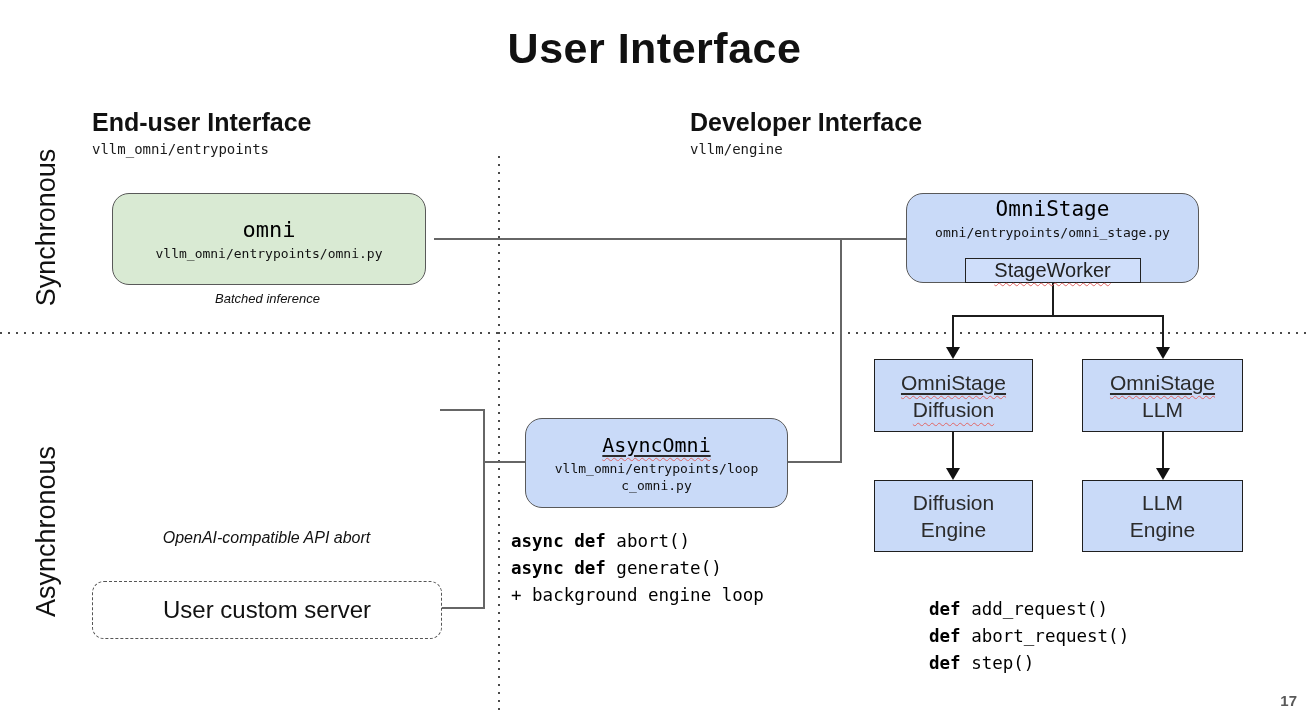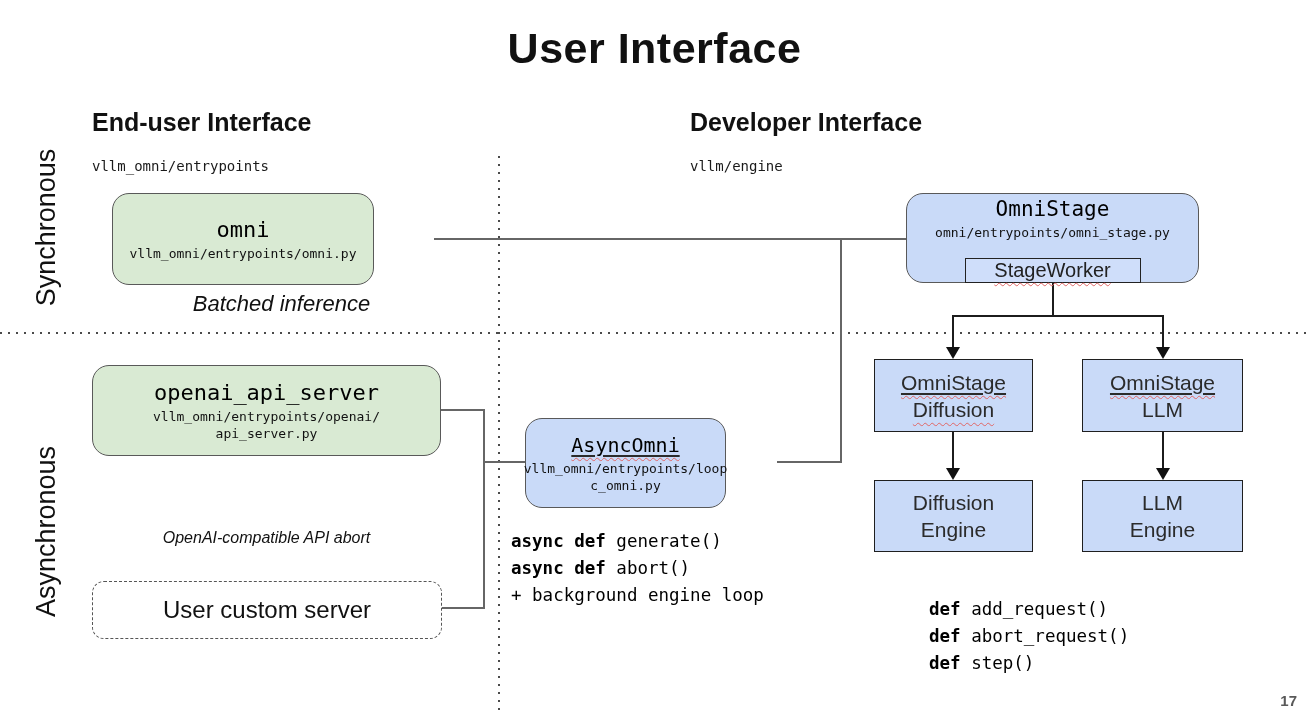--- a/index.html
+++ b/index.html
@@ -4,54 +4,54 @@
 <style>
   * { margin:0; padding:0; box-sizing:border-box; }
   body { background:#ffffff; font-family:"Liberation Sans", sans-serif; }
   .slide { position:relative; width:1309px; height:713px; background:#ffffff; overflow:hidden; }
 
   .title { position:absolute; left:0; top:24px; width:1309px; text-align:center;
            font-size:43px; font-weight:600; color:#111; letter-spacing:0.5px; }
 
   .col-header { position:absolute; text-align:left; }
   .col-header .h-title { font-size:25px; font-weight:600; color:#111; }
-  .col-header .h-sub { font-family:"DejaVu Sans Mono", monospace; font-size:14px; color:#1a1a1a; margin-top:21px; }
+  .col-header .h-sub { font-family:"DejaVu Sans Mono", monospace; font-size:14px; color:#1a1a1a; margin-top:4px; }
   .hdr-left { left:92px; top:108px; width:360px; }
   .hdr-right { left:690px; top:108px; width:360px; }
 
   .vlabel { position:absolute; text-align:center; font-size:27px; font-weight:500; color:#111;
             transform:rotate(-90deg); }
   .vlabel-sync { left:-44px; top:212px; width:180px; }
   .vlabel-async { left:-56px; top:516px; width:204px; }
 
   .dot-h { position:absolute; height:2px;
            background-image:repeating-linear-gradient(to right,#4a4a4a 0,#4a4a4a 2px,transparent 2px,transparent 8px); }
   .dot-v { position:absolute; width:2px;
            background-image:repeating-linear-gradient(to bottom,#4a4a4a 0,#4a4a4a 2px,transparent 2px,transparent 8px); }
 
   .box { position:absolute; display:flex; flex-direction:column; align-items:center; justify-content:center; }
   .rounded { border:1.6px solid #595959; border-radius:17px; }
   .green { background:#d9ead3; }
   .blue  { background:#c9daf8; }
   .box-title { font-family:"DejaVu Sans Mono", monospace; font-size:22px; color:#000; }
   .box-path  { font-family:"DejaVu Sans Mono", monospace; font-size:13px; color:#111; margin-top:3px; line-height:17px; text-align:center; }
 
-  .box-omni { left:112px; top:193px; width:262px; height:92px; }
+  .box-omni { left:112px; top:193px; width:314px; height:92px; }
   .box-omnistage { left:906px; top:193px; width:293px; height:90px; padding-top:4px; }
   .box-omnistage .box-title { font-size:21px; }
   .stageworker { margin-top:17px; border:1.5px solid #222; background:#cfdefa; width:176px; height:28px;
                  display:flex; align-items:center; justify-content:center; font-size:20px; color:#222; }
   .box-openai { left:92px; top:365px; width:349px; height:91px; }
-  .box-asyncomni { left:525px; top:418px; width:201px; height:90px; }
+  .box-asyncomni { left:525px; top:418px; width:263px; height:90px; }
   .box-asyncomni .box-title { font-size:20px; }
   .box-user { left:92px; top:581px; width:350px; height:58px; background:#ffffff;
               border:1.6px dashed #555; border-radius:12px; font-size:24px; color:#111; }
 
   .caption { position:absolute; text-align:center; font-style:italic; font-weight:500; color:#111; }
-  .cap-batched { left:120px; top:291px; width:323px; font-size:22px; }
+  .cap-batched { left:106px; top:291px; width:323px; font-size:13px; }
   .cap-openai { left:92px; top:529px; width:349px; font-size:16px; }
 
   .rect { position:absolute; background:#c9daf8; border:1.6px solid #1f1f1f; display:flex; flex-direction:column;
           align-items:center; justify-content:center; font-size:21px; color:#2b2b2b; line-height:27px; }
   .rect-osd { left:874px; top:359px; width:159px; height:73px; }
   .rect-osl { left:1082px; top:359px; width:161px; height:73px; }
   .rect-de  { left:874px; top:480px; width:159px; height:72px; }
   .rect-le  { left:1082px; top:480px; width:161px; height:72px; }
 
   .uline { text-decoration-line:underline; text-decoration-style:solid; text-decoration-color:#2b2b2b;
@@ -121,27 +121,20 @@
   <div class="caption cap-batched">Batched inference</div>
 
   <div class="box rounded blue box-omnistage">
     <div class="box-title">OmniStage</div>
     <div class="box-path">omni/entrypoints/omni_stage.py</div>
     <div class="stageworker">
       <span class="wavy">StageWorker</span>
     </div>
   </div>
 
-  <div class="box rounded green box-openai">
-    <div class="box-title">openai_api_server</div>
-    <div class="box-path">
-      <span>vllm_omni/entrypoints/openai/</span><br>
-      <span>api_server.py</span>
-    </div>
-  </div>
   <div class="caption cap-openai">OpenAI-compatible API abort</div>
 
   <div class="box rounded blue box-asyncomni">
     <div class="box-title">
       <span class="uline"><span class="wavy">AsyncOmni</span></span>
     </div>
     <div class="box-path">
       <span>vllm_omni/entrypoints/loop</span><br>
       <span>c_omni.py</span>
     </div>
@@ -162,22 +155,22 @@
   <div class="rect rect-de">
     <span>Diffusion</span>
     <span>Engine</span>
   </div>
   <div class="rect rect-le">
     <span>LLM</span>
     <span>Engine</span>
   </div>
 
   <div class="code code-async">
+    <div class="code-line"><span class="kw">async def</span><span> abort()</span></div>
     <div class="code-line"><span class="kw">async def</span><span> generate()</span></div>
-    <div class="code-line"><span class="kw">async def</span><span> abort()</span></div>
     <div class="code-line"><span class="kw"></span><span>+ background engine loop</span></div>
   </div>
   <div class="code code-sync">
     <div class="code-line"><span class="kw">def</span><span> add_request()</span></div>
     <div class="code-line"><span class="kw">def</span><span> abort_request()</span></div>
     <div class="code-line"><span class="kw">def</span><span> step()</span></div>
   </div>
 
   <div class="page-num">17</div>
 </div>

